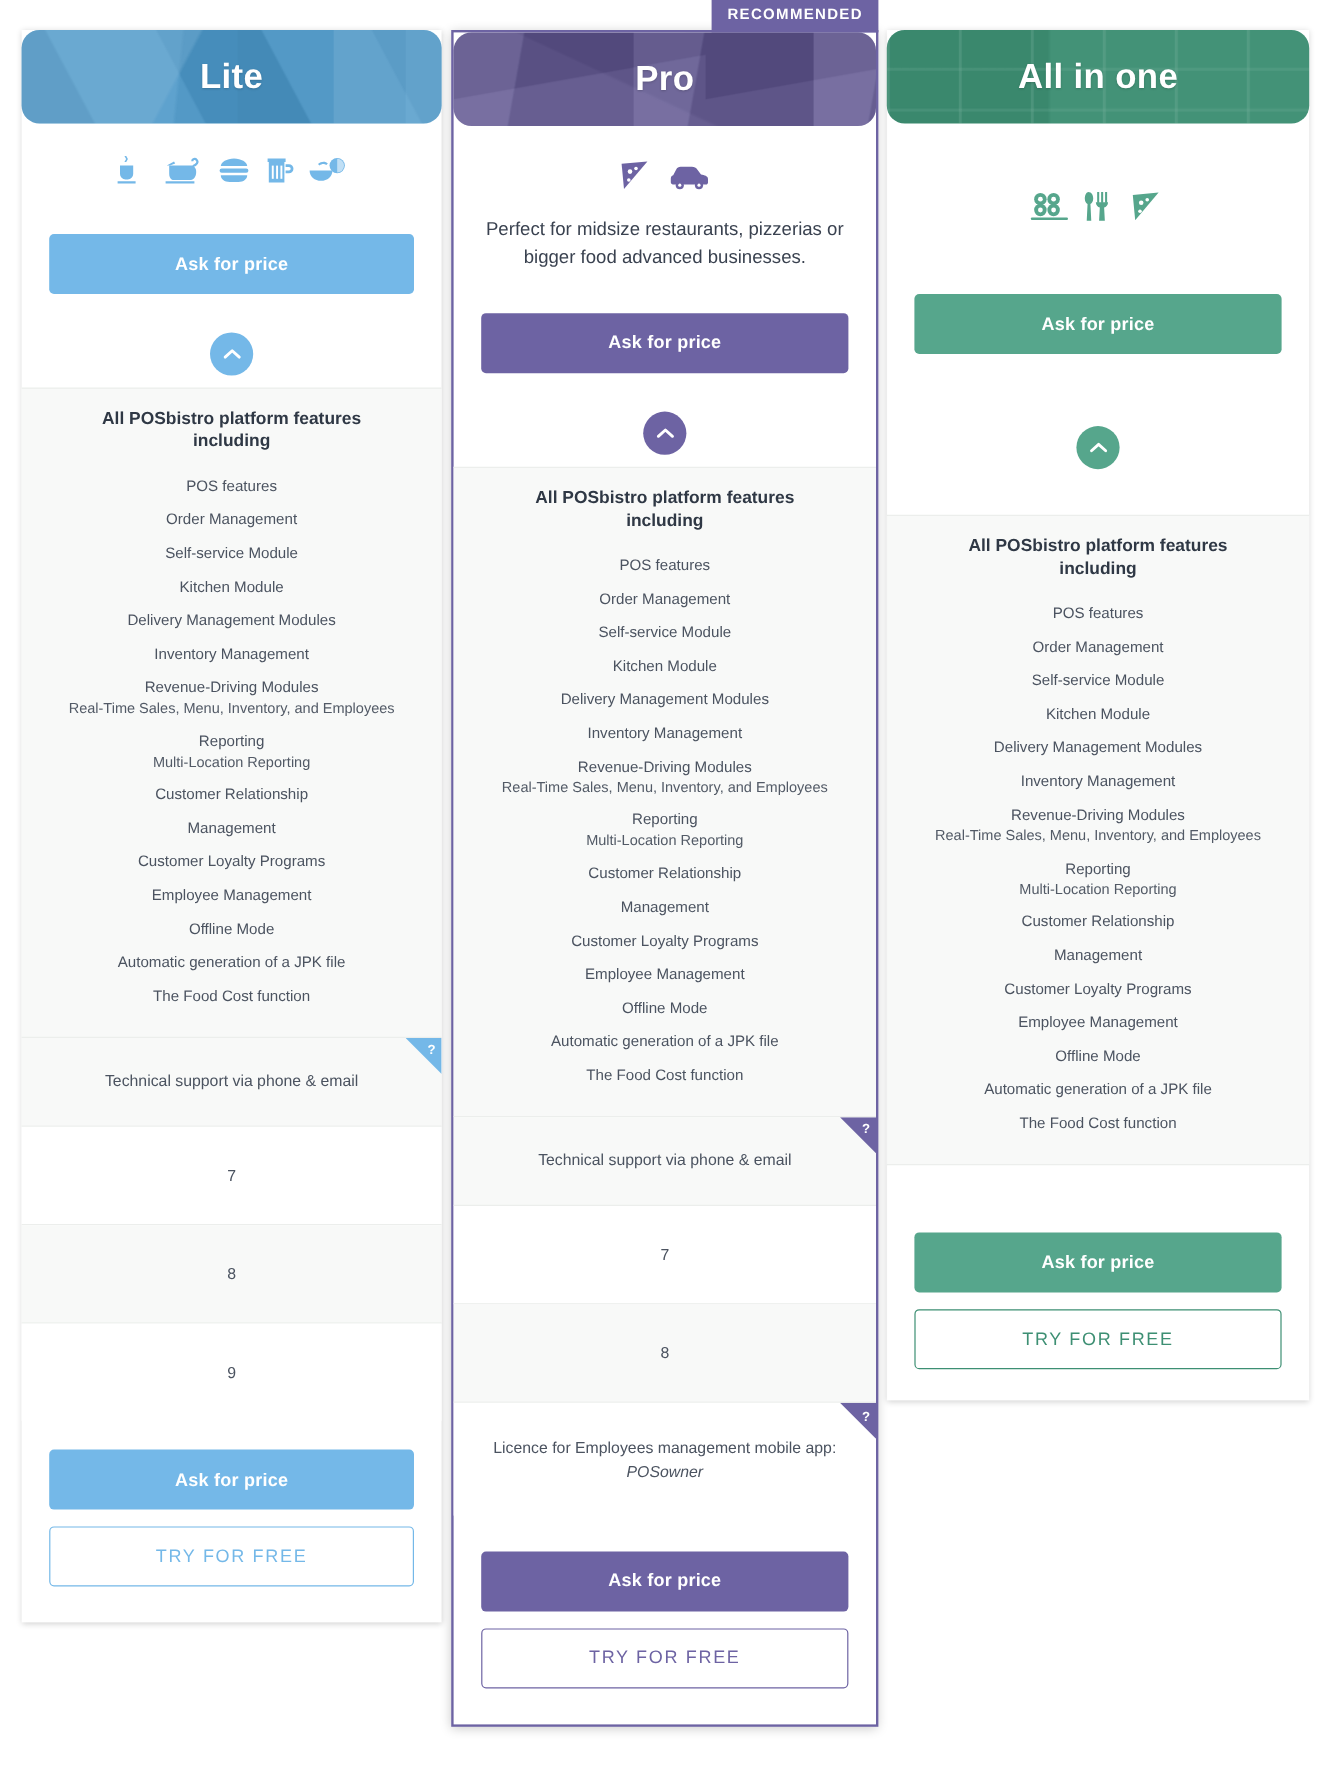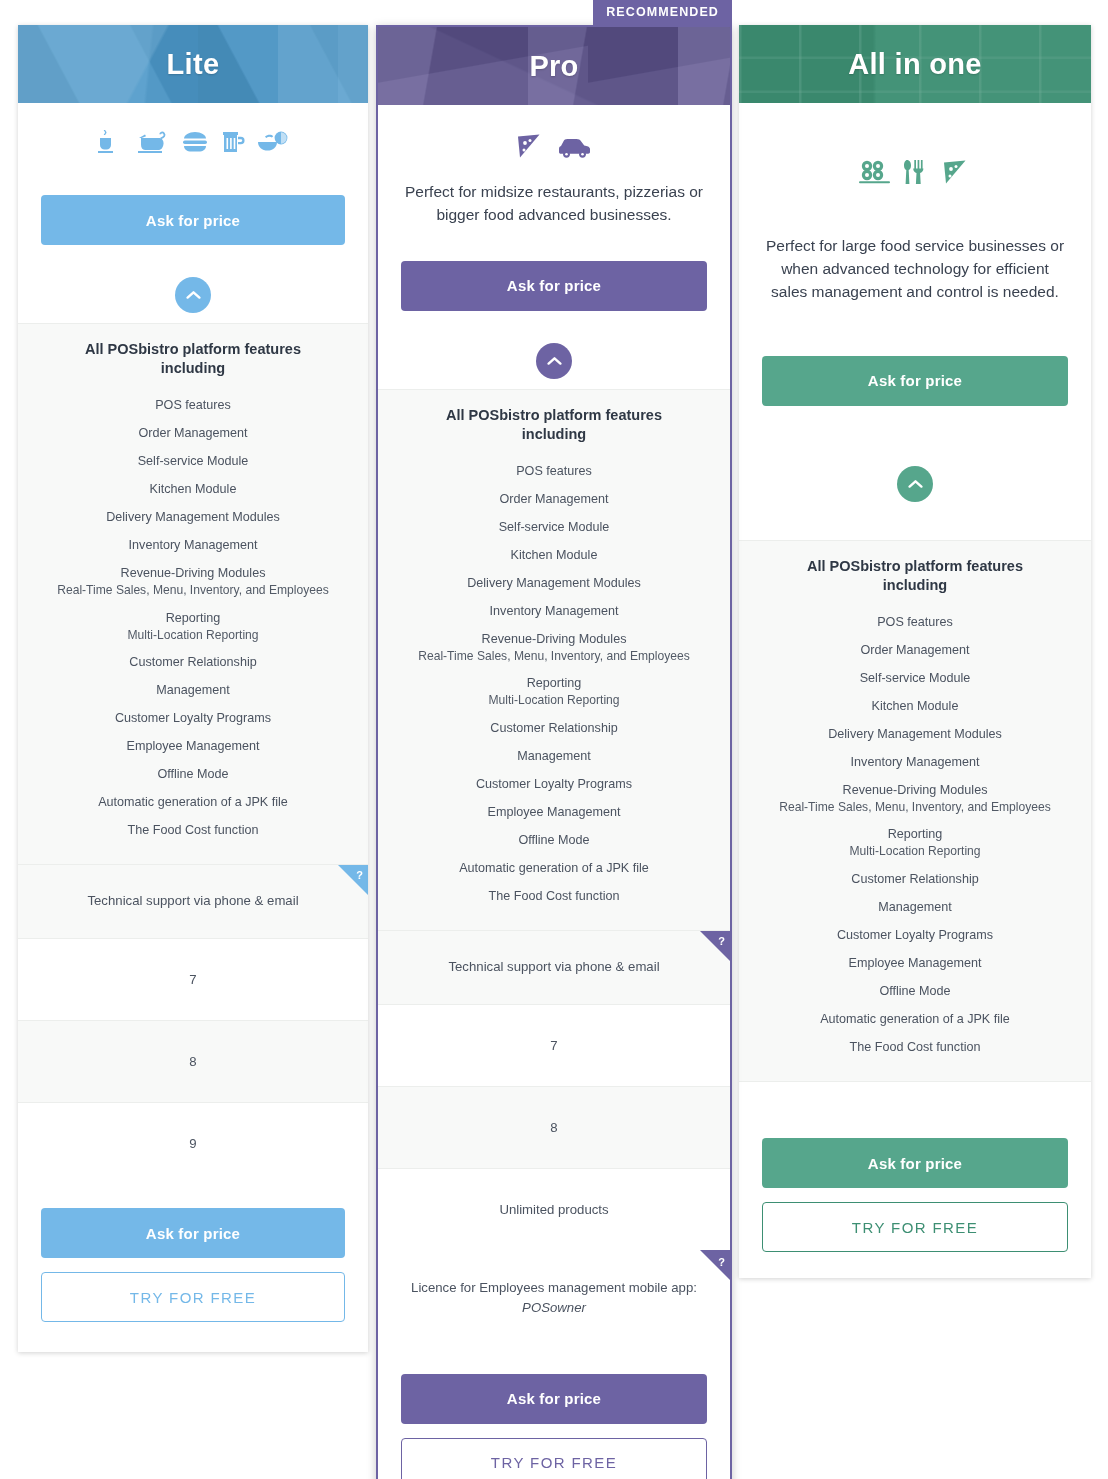--- a/index.html
+++ b/index.html
@@ -25,20 +25,21 @@
     display: flex;
     flex-direction: column;
   }
   .card-head {
     position: relative;
     height: 78px;
     overflow: hidden;
     display: flex;
     align-items: center;
     justify-content: center;
+    border-radius: 15px;
   }
   .head-photo {
     position: absolute;
     inset: 0;
     opacity: .30;
     background-size: 28px 22px, 46px 34px, 64px 48px;
     background-repeat: repeat;
   }
   .head-title {
     position: relative;
@@ -432,21 +433,20 @@
     <div class="support-block">
       <div class="qmark">
         <i></i>
         <span>?</span>
       </div>
       <span>Technical support via phone &amp; email</span>
     </div>
 
     <div class="num-row plain"><span>7</span></div>
     <div class="num-row alt"><span>8</span></div>
-    <div class="num-row plain" style="border-bottom:none;"><span>Unlimited products</span></div>
 
     <div class="licence-row">
       <div class="qmark">
         <i></i>
         <span>?</span>
       </div>
       <span>Licence for Employees management mobile app:</span><br>
       <em>POSowner</em>
     </div>
 
@@ -483,21 +483,20 @@
         <path fill="#56a68c" d="M11.2 10.5h10.2c0 2.4-1.6 4-3.3 4.4l.6 11.1h-4.8l.6-11.1c-1.7-.4-3.3-2-3.3-4.4z"></path>
       </svg>
       <svg width="32" height="30" viewBox="0 0 32 30">
         <path fill="#56a68c" d="M25.5 3.5 6 26.5 4 5.5z"></path>
         <circle fill="#ffffff" cx="11" cy="12" r="1.9"></circle>
         <circle fill="#ffffff" cx="16" cy="9.4" r="1.5"></circle>
         <circle fill="#ffffff" cx="10" cy="19" r="1.5"></circle>
       </svg>
     </div>
 
-    <div class="blurb">Perfect for large food service businesses or when advanced technology for efficient sales management and control is needed.</div>
 
     <div style="padding:24px 0 0;">
       <button class="ask-btn">Ask for price</button>
     </div>
 
     <div class="collapse-wrap">
       <button class="collapse-btn">
         <svg width="15" height="10" viewBox="0 0 15 10">
           <path d="M1.6 7.6 L7.5 2.3 L13.4 7.6" fill="none" stroke="#ffffff" stroke-width="2.4" stroke-linecap="round" stroke-linejoin="round"></path>
         </svg>

